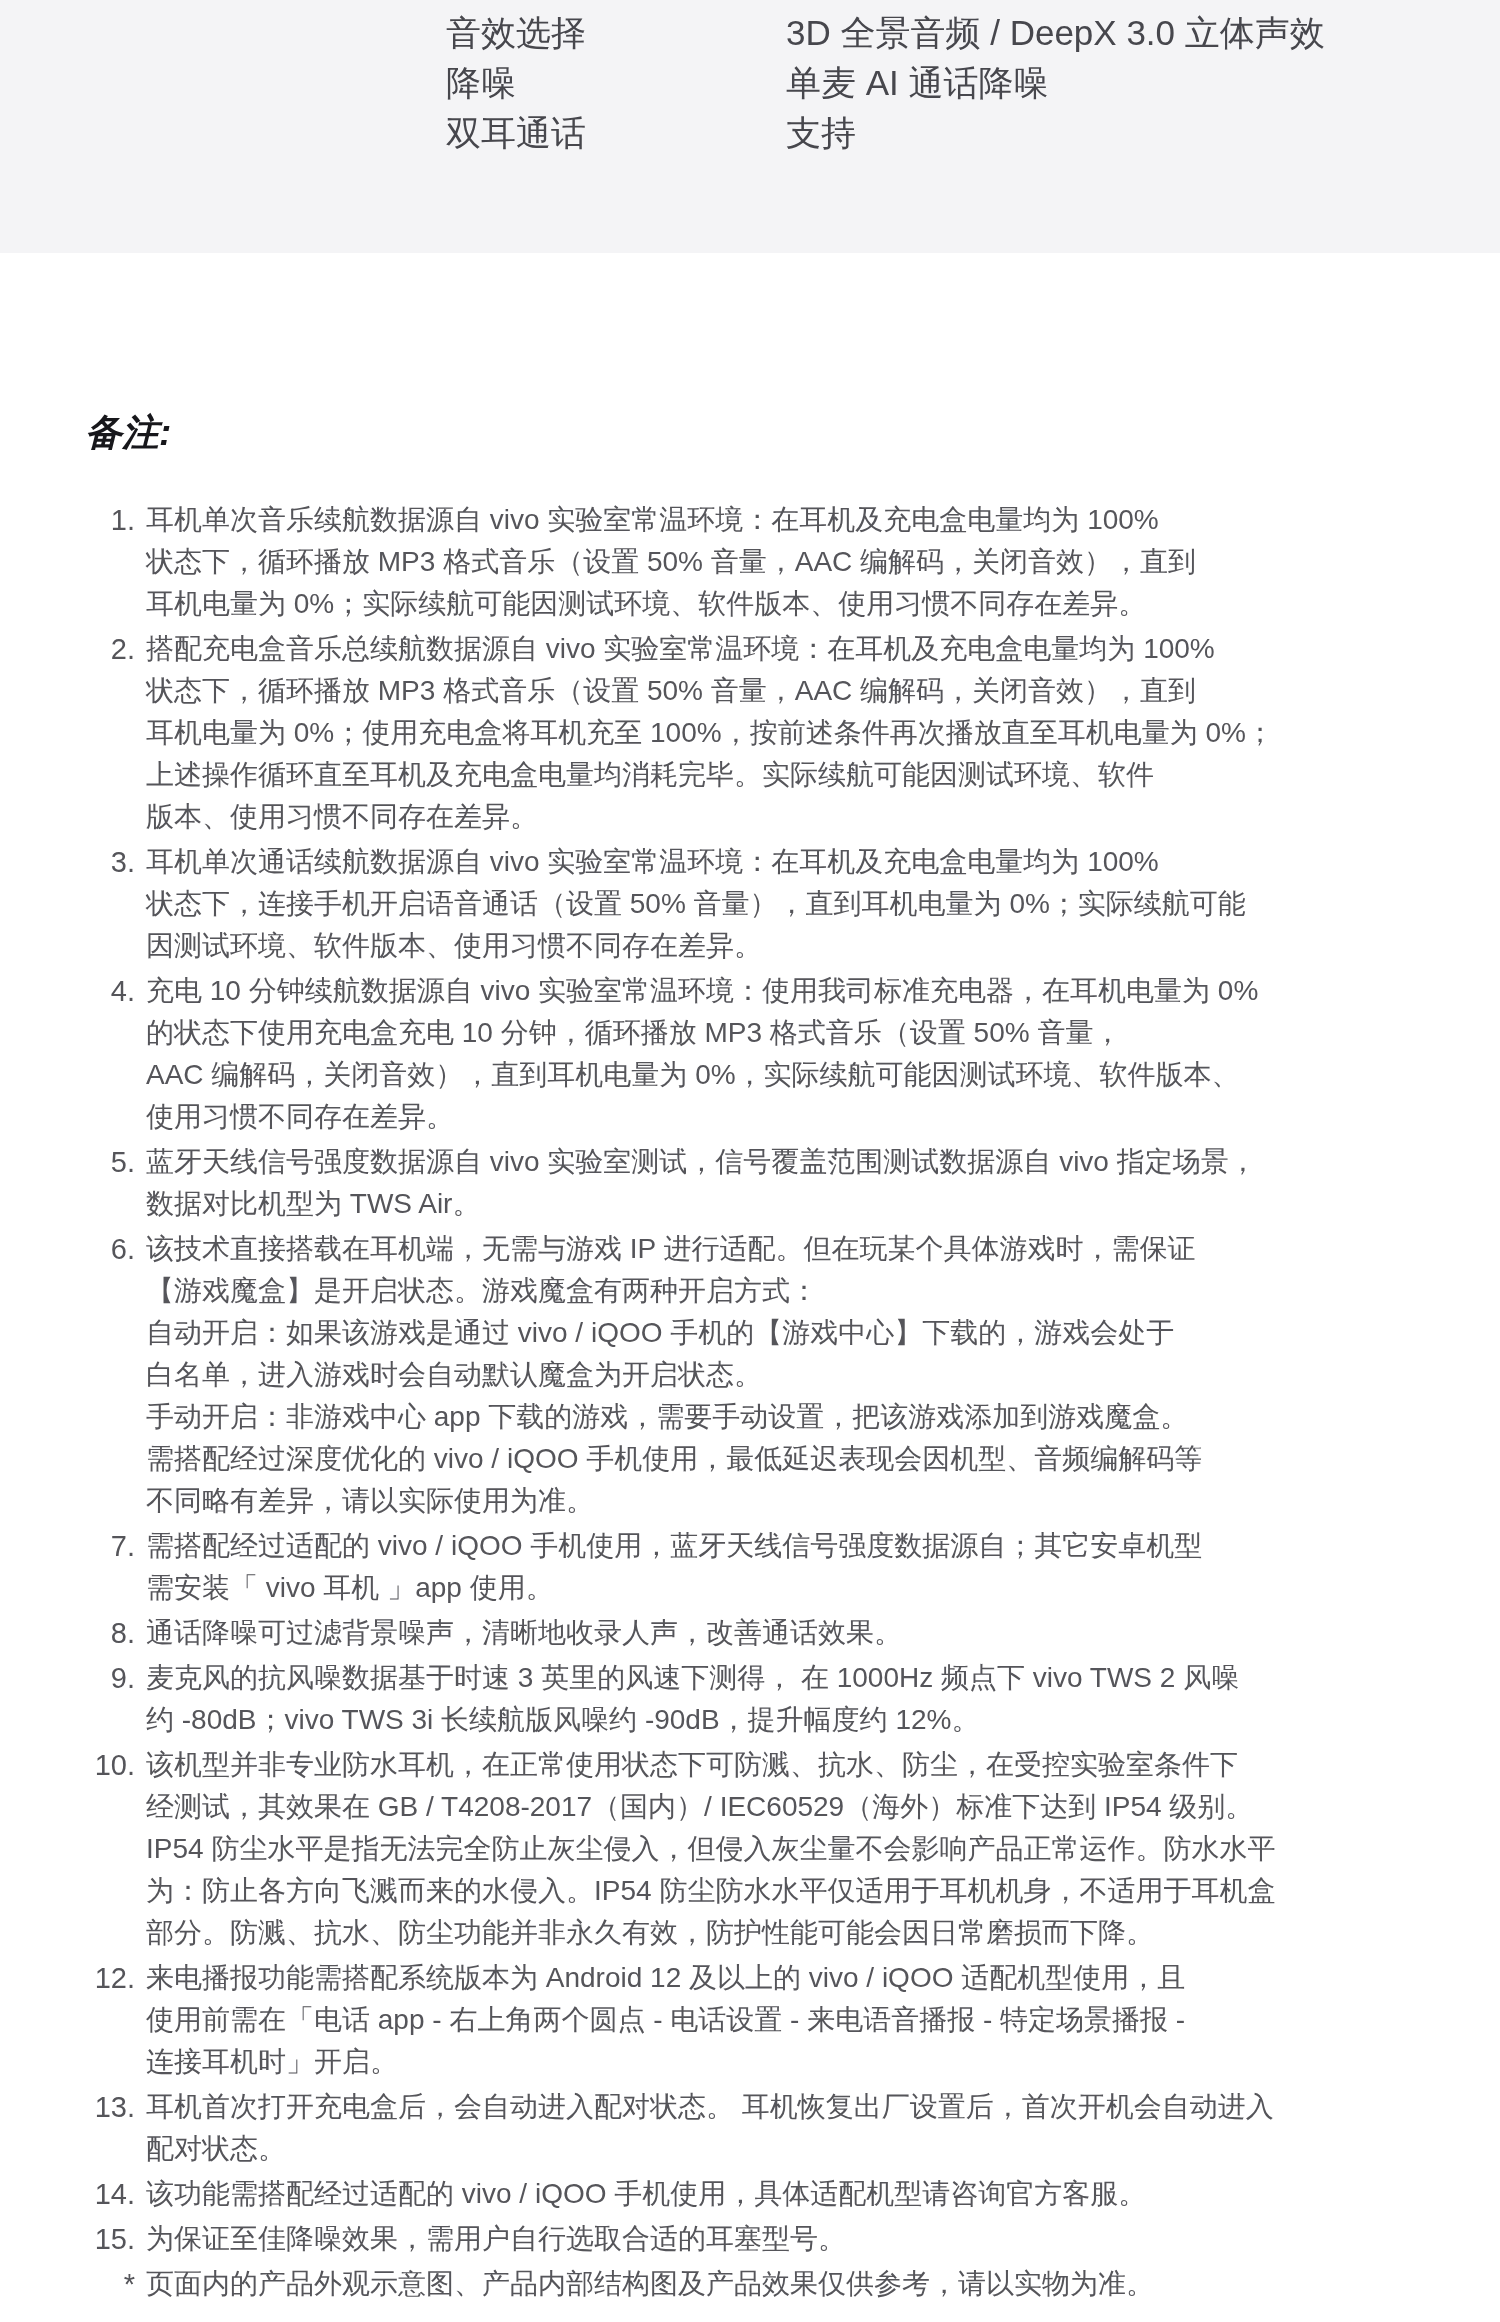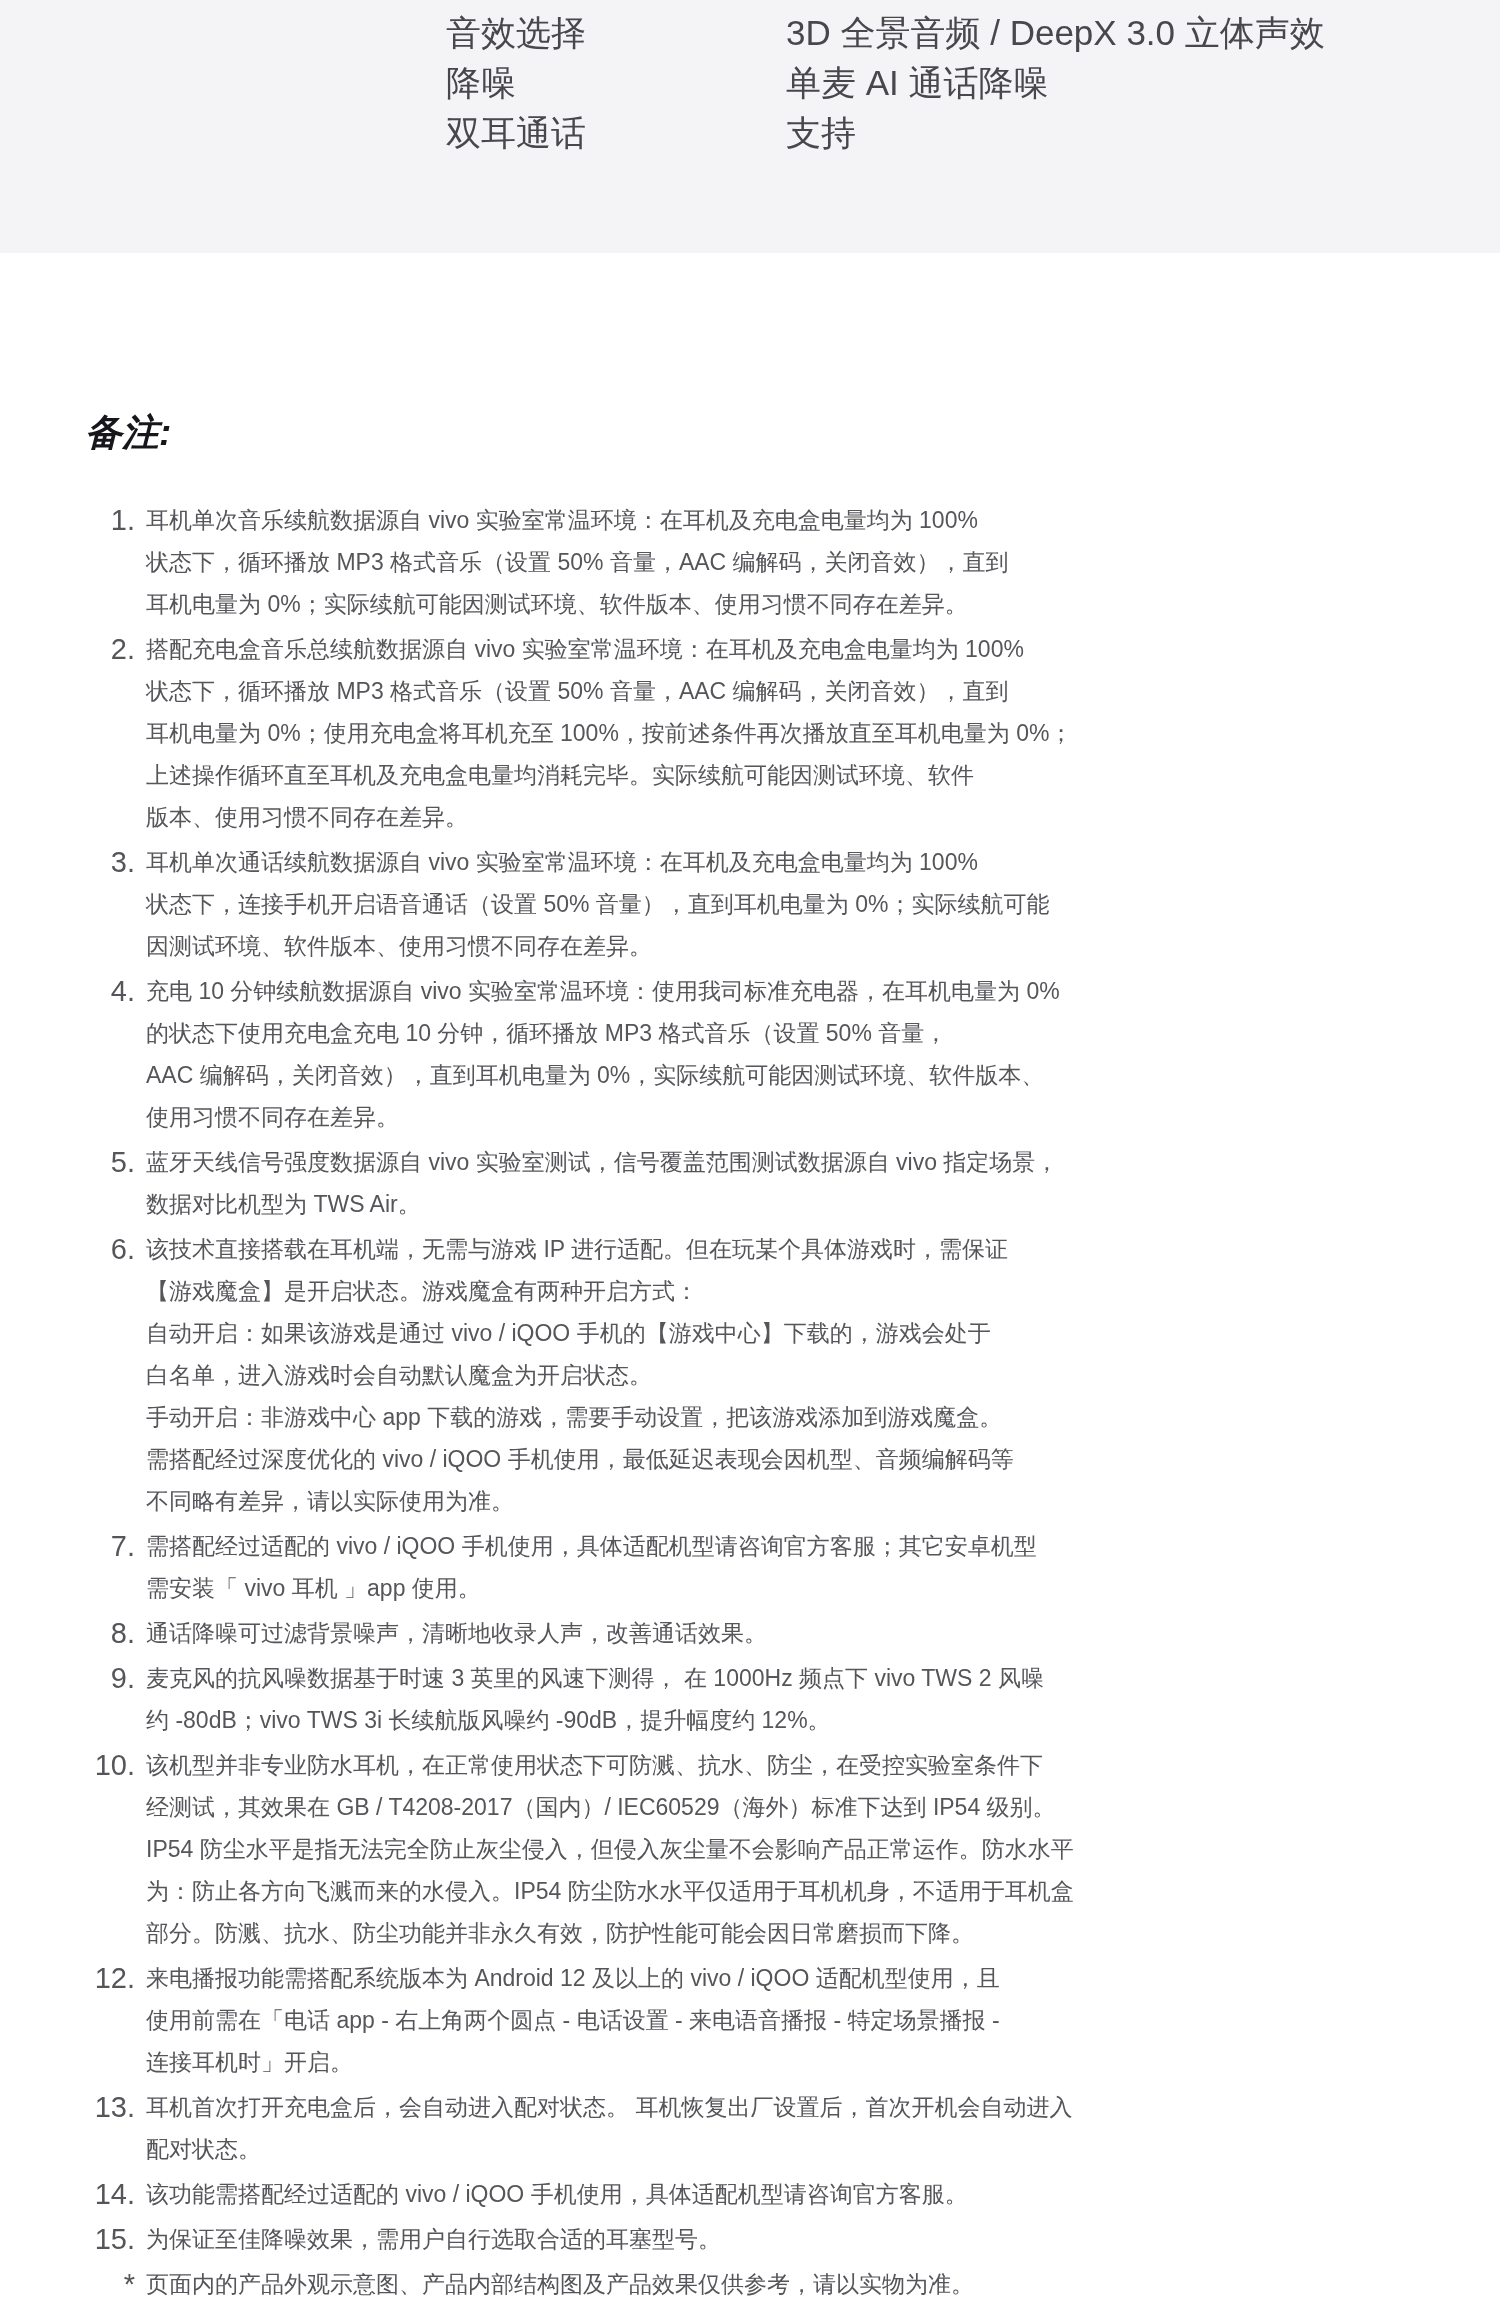--- a/index.html
+++ b/index.html
@@ -65,21 +65,21 @@
     text-align: right;
     padding-right: 11px;
     font-size: 29px;
     line-height: 42px;
     color: #55555a;
   }
   .note-text {
     flex: 1;
     max-width: 1290px;
     white-space: pre-line;
-    font-size: 23px;
+    font-size: 28px;
     line-height: 42px;
     color: #55555a;
   }
 </style>
 </head>
 <body>
 
 <div class="spec-section">
   <div id="spec-rows">
   <div class="spec-row">
@@ -145,21 +145,21 @@
 【游戏魔盒】是开启状态。游戏魔盒有两种开启方式：
 自动开启：如果该游戏是通过 vivo / iQOO 手机的【游戏中心】下载的，游戏会处于
 白名单，进入游戏时会自动默认魔盒为开启状态。
 手动开启：非游戏中心 app 下载的游戏，需要手动设置，把该游戏添加到游戏魔盒。
 需搭配经过深度优化的 vivo / iQOO 手机使用，最低延迟表现会因机型、音频编解码等
 不同略有差异，请以实际使用为准。</div>
   </div>
 
   <div class="note-item">
     <div class="note-marker">7.</div>
-    <div class="note-text">需搭配经过适配的 vivo / iQOO 手机使用，具体适配机型请咨询官方客服；其它安卓机型
+    <div class="note-text">需搭配经过适配的 vivo / iQOO 手机使用，蓝牙天线信号强度数据源自；其它安卓机型
 需安装「 vivo 耳机 」app 使用。</div>
   </div>
 
   <div class="note-item">
     <div class="note-marker">8.</div>
     <div class="note-text">通话降噪可过滤背景噪声，清晰地收录人声，改善通话效果。</div>
   </div>
 
   <div class="note-item">
     <div class="note-marker">9.</div>

